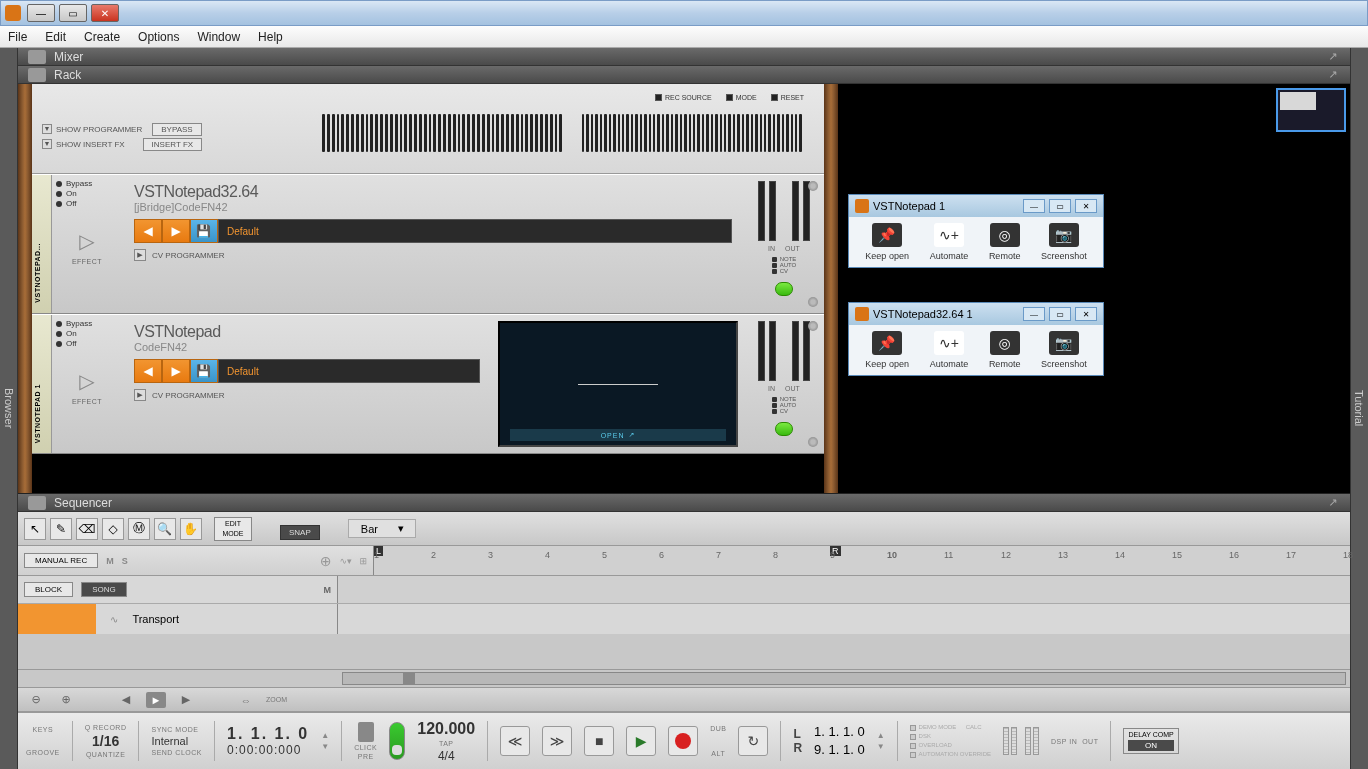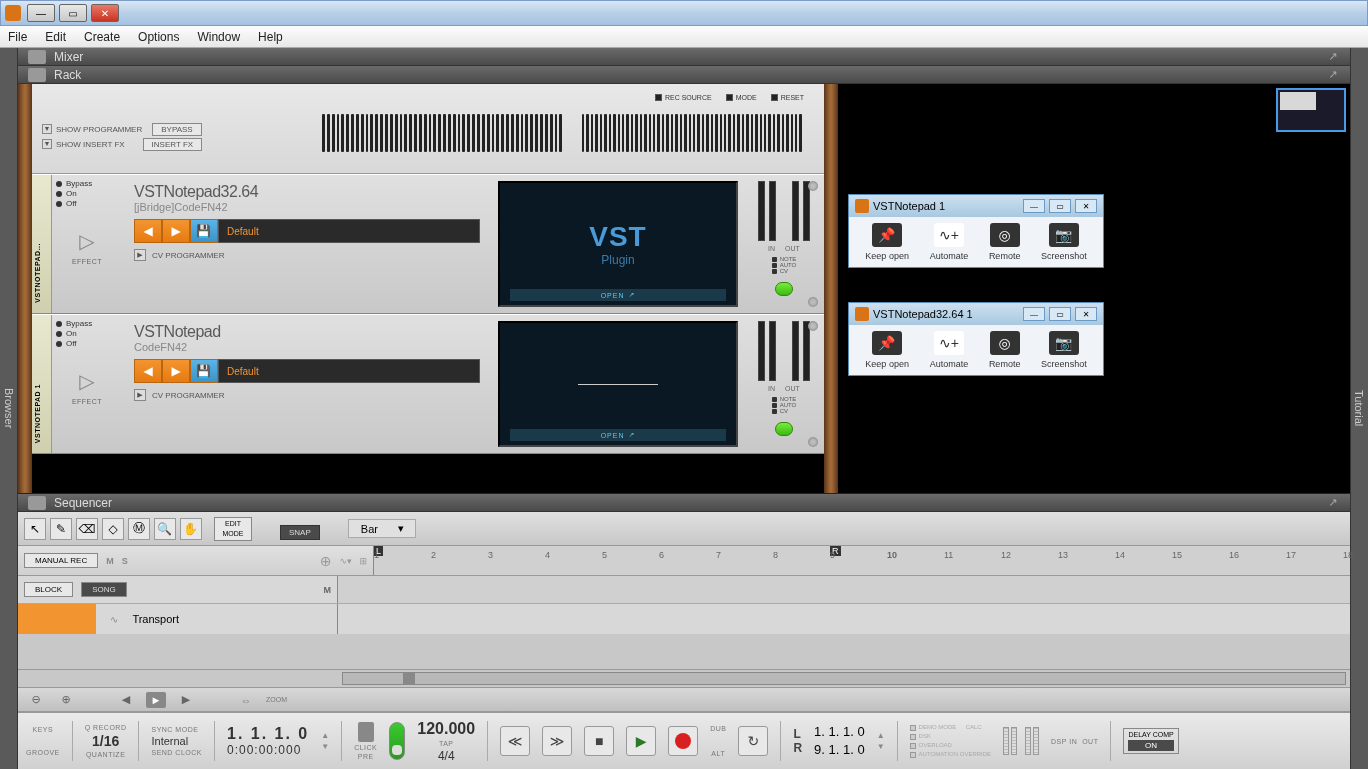--- a/index.html
+++ b/index.html
@@ -357,28 +357,20 @@
                 <div class="btn">◀</div>
                 <div class="btn">▶</div>
                 <div class="btn save">💾</div>
                 <div class="txt">Default</div>
               </div>
               <div class="cv-prog">
                   <div class="tri">▶</div>
                   <span>CV PROGRAMMER</span>
                 </div>
             </div>
-            <div class="dev-screen">
-              <div class="big">VST</div>
-              <div class="sm">Plugin</div>
-              <div class="open-bar">
-                  <span>OPEN</span>
-                  <span>↗</span>
-                </div>
-            </div>
             <div class="dev-meters">
               <div class="meter-col">
                   <div class="m"></div>
                   <div class="m"></div>
                   <div style="width:8px"></div>
                   <div class="m"></div>
                   <div class="m"></div>
                 </div>
               <div class="io-lbl">
                   <span>IN</span>

